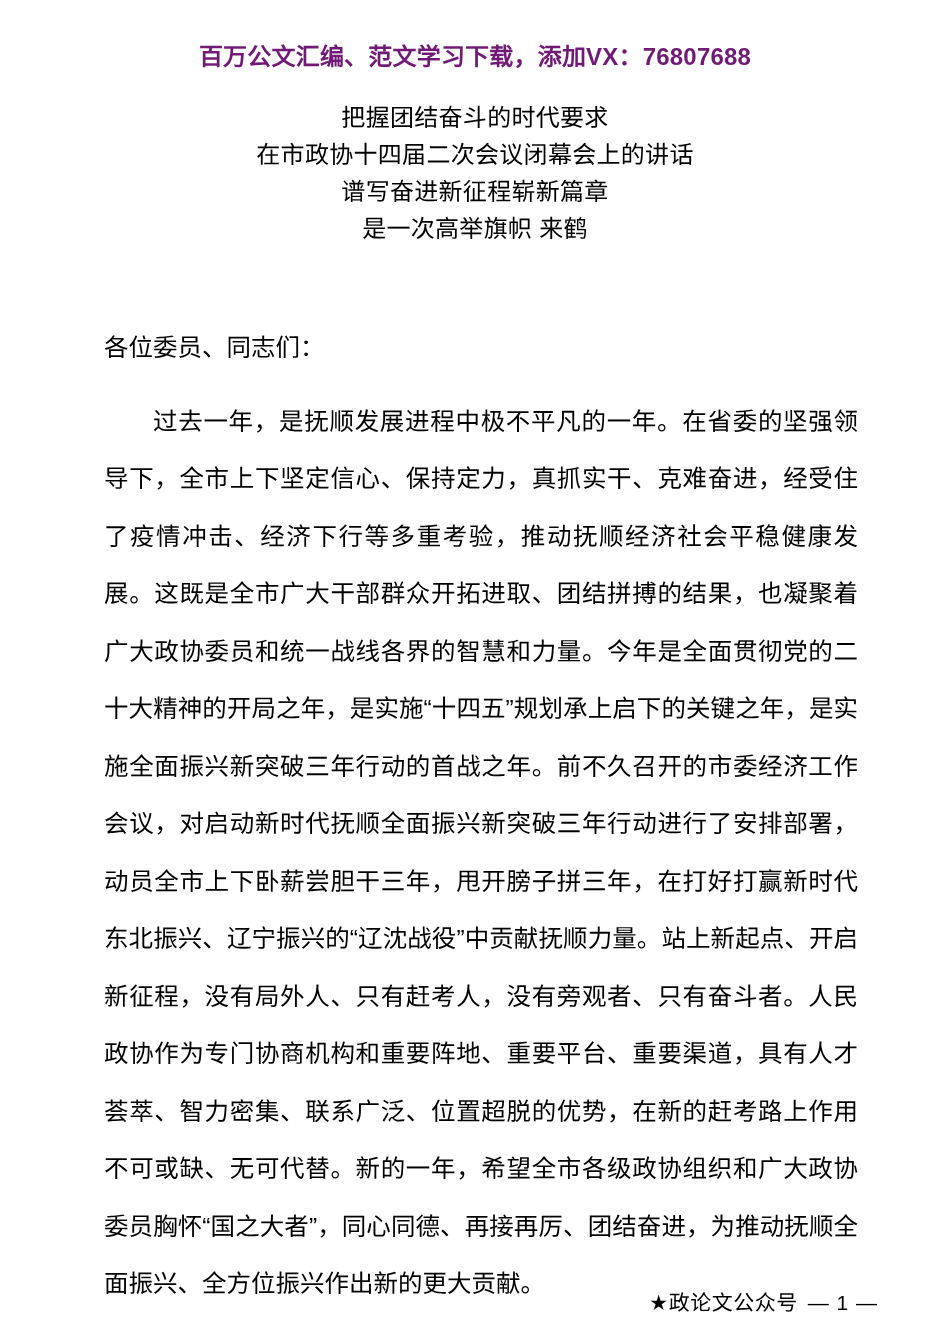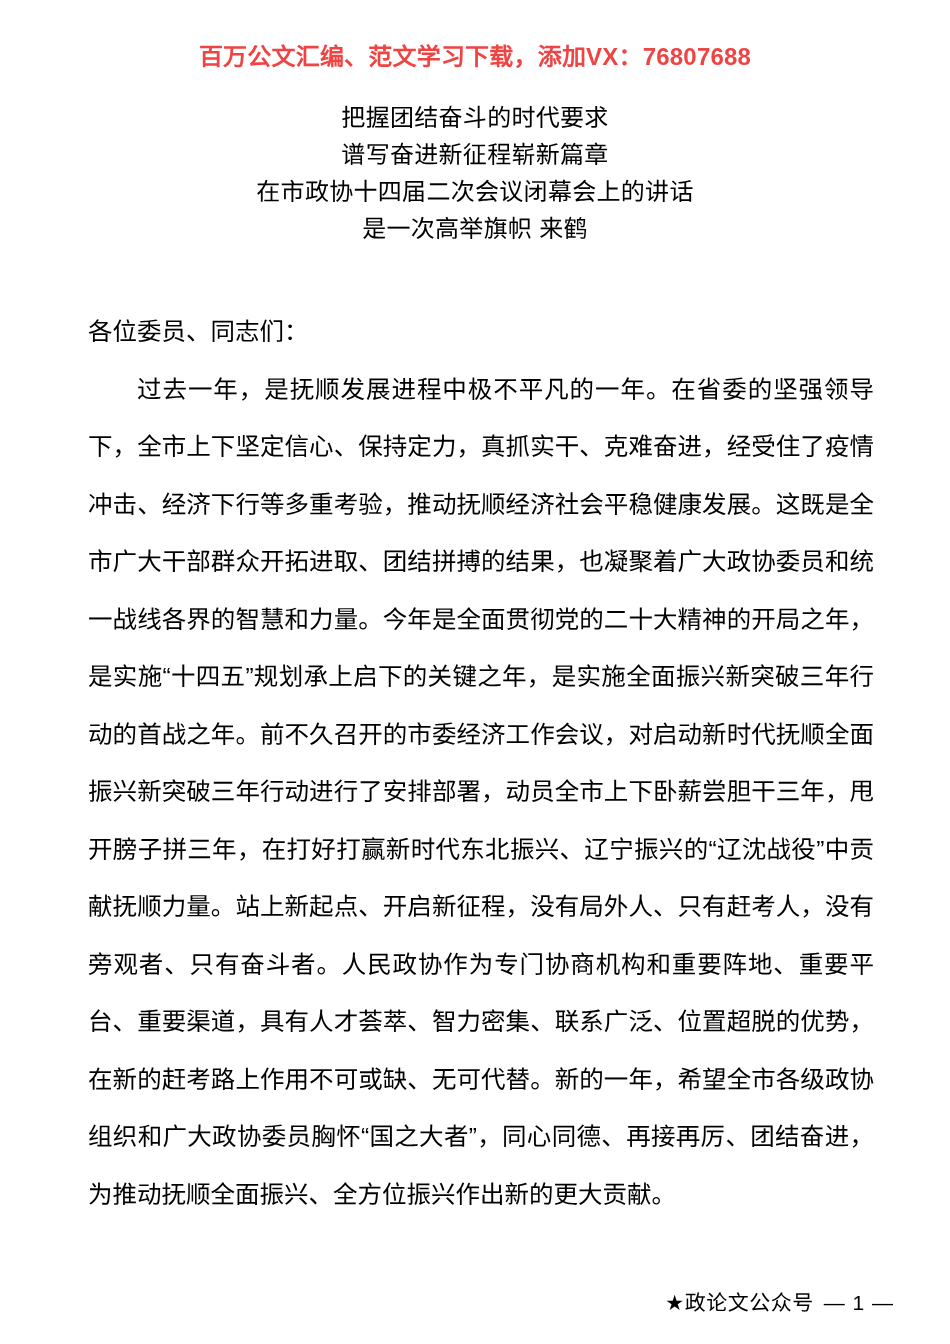--- a/index.html
+++ b/index.html
@@ -57,61 +57,61 @@
   }
 
   
   .body-area {
     position: absolute;
     top: 303px;
     left: 88px;
     width: 786px;
   }
   p.para {
-    margin: 0;
+    margin: 16px;
     font-size: 24.5px;
     line-height: 57.5px;
     text-align: justify;
     text-align-last: left;
     text-justify: inter-ideograph;
     letter-spacing: 0;
     word-break: break-all;
     white-space: normal;
   }
   p.indent-2 {
     text-indent: 2em;
   }
 
   
   .footer {
     position: absolute;
     top: 1288px;
     left: 0;
     width: 950px;
-    padding-right: 56px;
+    padding-right: 72px;
     box-sizing: border-box;
     text-align: right;
     font-size: 21px;
     line-height: 30px;
     white-space: nowrap;
   }
   .footer-mark { letter-spacing: 0.5px; }
   .footer-page { margin-left: 10px; letter-spacing: 1px; }
 </style>
 </head>
 <body>
 
 <div class="page">
 
-  <div class="promo-banner" style="color: #ef4444;">百万公文汇编、范文学习下载，添加VX：76807688</div>
+  <div class="promo-banner" style="color: #701a75;">百万公文汇编、范文学习下载，添加VX：76807688</div>
 
   <div class="title-block">
     <div class="title-line">把握团结奋斗的时代要求</div>
+    <div class="title-line">在市政协十四届二次会议闭幕会上的讲话</div>
     <div class="title-line">谱写奋进新征程崭新篇章</div>
-    <div class="title-line">在市政协十四届二次会议闭幕会上的讲话</div>
     <div class="title-line">是一次高举旗帜  来鹤</div>
   </div>
 
   <div class="body-area">
 
     <p class="para">各位委员、同志们：</p>
 
 
     <p class="para indent-2">过去一年，是抚顺发展进程中极不平凡的一年。在省委的坚强领导下，全市上下坚定信心、保持定力，真抓实干、克难奋进，经受住了疫情冲击、经济下行等多重考验，推动抚顺经济社会平稳健康发展。这既是全市广大干部群众开拓进取、团结拼搏的结果，也凝聚着广大政协委员和统一战线各界的智慧和力量。今年是全面贯彻党的二十大精神的开局之年，是实施“十四五”规划承上启下的关键之年，是实施全面振兴新突破三年行动的首战之年。前不久召开的市委经济工作会议，对启动新时代抚顺全面振兴新突破三年行动进行了安排部署，动员全市上下卧薪尝胆干三年，甩开膀子拼三年，在打好打赢新时代东北振兴、辽宁振兴的“辽沈战役”中贡献抚顺力量。站上新起点、开启新征程，没有局外人、只有赶考人，没有旁观者、只有奋斗者。人民政协作为专门协商机构和重要阵地、重要平台、重要渠道，具有人才荟萃、智力密集、联系广泛、位置超脱的优势，在新的赶考路上作用不可或缺、无可代替。新的一年，希望全市各级政协组织和广大政协委员胸怀“国之大者”，同心同德、再接再厉、团结奋进，为推动抚顺全面振兴、全方位振兴作出新的更大贡献。</p>
 

